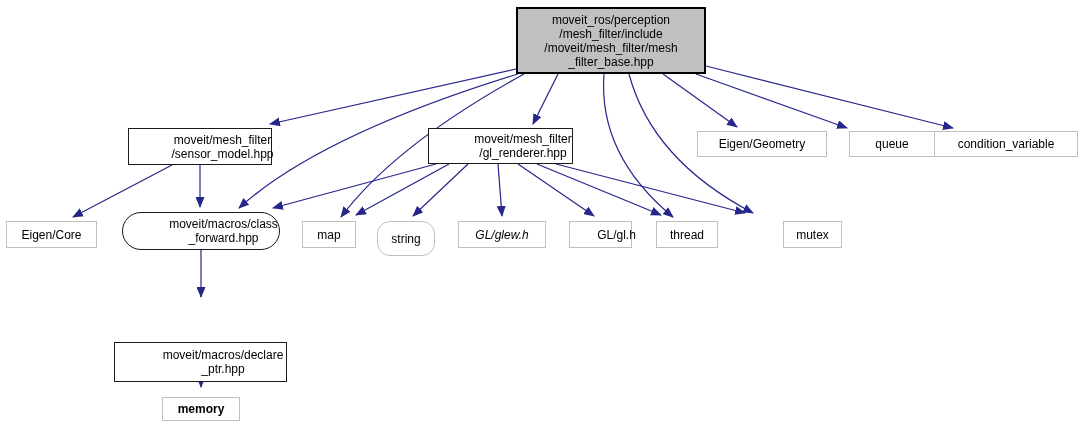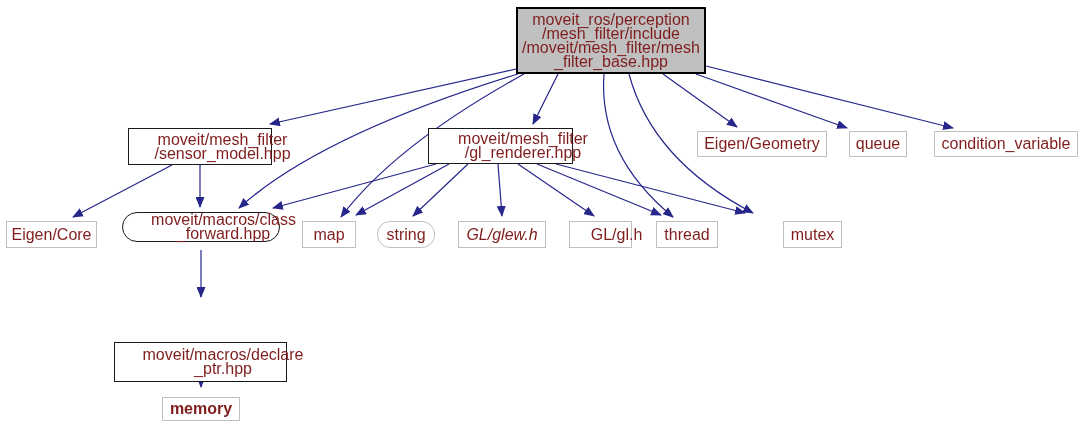--- a/index.html
+++ b/index.html
@@ -22,23 +22,23 @@
     height: 424px;
   }
   .node {
     position: absolute;
     box-sizing: border-box;
     display: flex;
     align-items: center;
     justify-content: center;
     text-align: center;
     white-space: pre-line;
-    font-size: 16px;
+    font-size: 12px;
     line-height: 14px;
-    color: #7f1d1d;
+    color: #000000;
     background: #ffffff;
     cursor: pointer;
     z-index: 2;
   }
   .node.main {
     background: #c0c0c0;
     border: 2px solid #000000;
     cursor: default;
   }
   .node.internal {
@@ -82,27 +82,27 @@
     </svg>
 <div class="node main" style="left: 516px; top: 7px; width: 190px; height: 67px;">moveit_ros/perception
 /mesh_filter/include
 /moveit/mesh_filter/mesh
 _filter_base.hpp</div>
     <div class="node internal" style="left: 128px; top: 128px; width: 144px; height: 37px;">moveit/mesh_filter
 /sensor_model.hpp</div>
     <div class="node internal" style="left: 428px; top: 128px; width: 145px; height: 36px;">moveit/mesh_filter
 /gl_renderer.hpp</div>
     <div class="node external" style="left: 697px; top: 131px; width: 130px; height: 26px;">Eigen/Geometry</div>
-    <div class="node external" style="left: 849px; top: 131px; width: 58px; height: 26px;">queue</div>
+    <div class="node external" style="left: 849px; top: 131px; width: 86px; height: 26px;">queue</div>
     <div class="node external" style="left: 6px; top: 221px; width: 91px; height: 27px;">Eigen/Core</div>
     <div class="node external" style="left: 934px; top: 131px; width: 144px; height: 26px;">condition_variable</div>
-    <div class="node internal" style="left: 122px; top: 212px; width: 158px; height: 30px; border-radius: 19px;">moveit/macros/class
+    <div class="node internal" style="left: 122px; top: 212px; width: 158px; height: 38px; border-radius: 19px;">moveit/macros/class
 _forward.hpp</div>
     <div class="node external" style="left: 302px; top: 221px; width: 54px; height: 27px; text-align: right;">map</div>
-    <div class="node external" style="left: 377px; top: 221px; width: 58px; height: 27px; border-radius: 13px;">string</div>
+    <div class="node external" style="left: 377px; top: 221px; width: 58px; height: 35px; border-radius: 13px;">string</div>
     <div class="node external" style="left: 458px; top: 221px; width: 88px; height: 27px; font-style: italic;">GL/glew.h</div>
     <div class="node external" style="left: 569px; top: 221px; width: 63px; height: 27px; padding-left: 32px;">GL/gl.h</div>
     <div class="node external" style="left: 656px; top: 221px; width: 62px; height: 27px;">thread</div>
     <div class="node external" style="left: 744px; top: 221px; width: 59px; height: 27px; margin-left: 39px;">mutex</div>
     <div class="node internal" style="left: 114px; top: 303px; width: 173px; height: 40px; margin-top: 39px;">moveit/macros/declare
 _ptr.hpp</div>
     <div class="node external" style="left: 162px; top: 397px; width: 78px; height: 24px; font-weight: bold;">memory</div>
   </div>
 
 </body></html>

